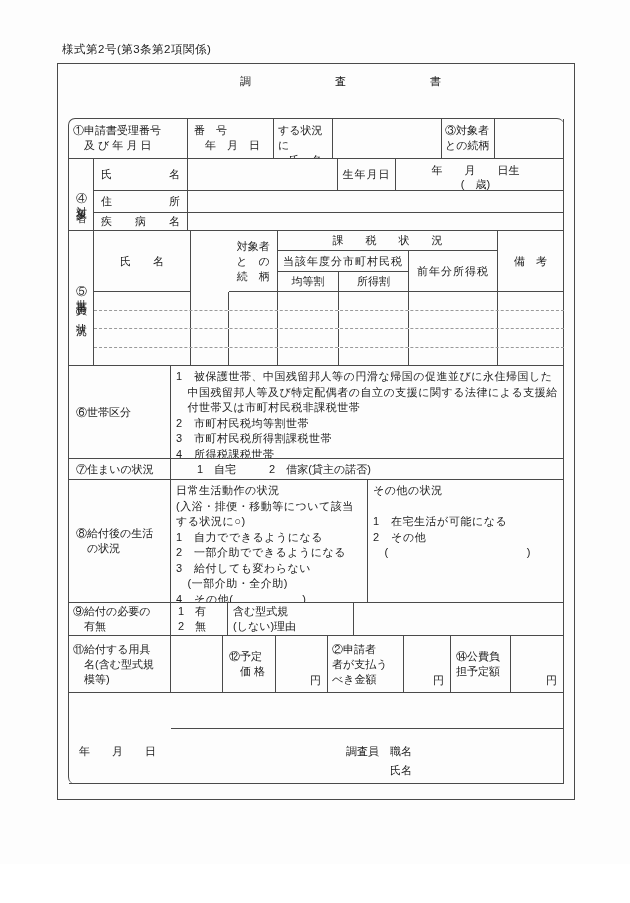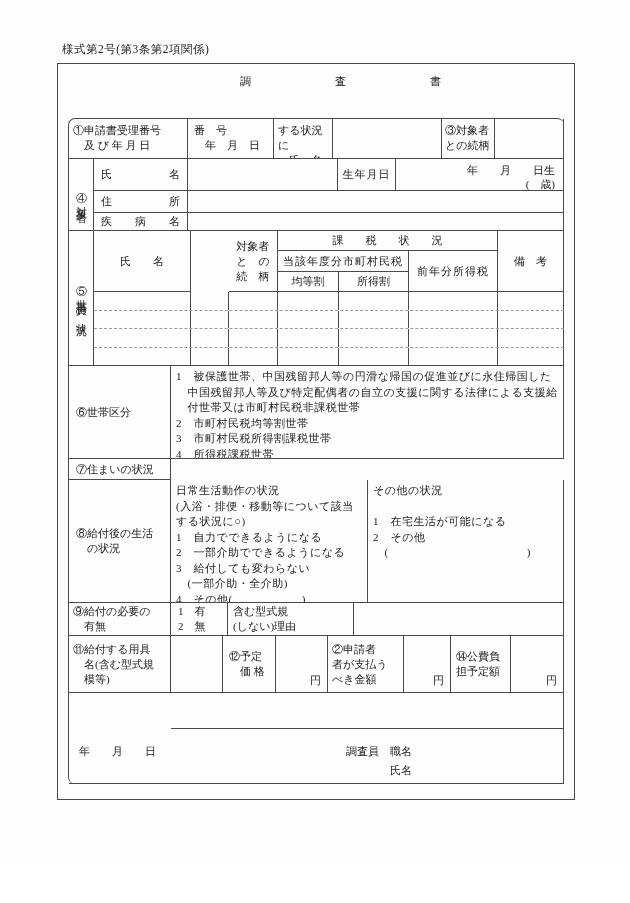--- a/index.html
+++ b/index.html
@@ -1,37 +1,37 @@
 <!DOCTYPE html>
 <html><head>
 <meta charset="utf-8">
 <style>
   :root { --bc:#4a4a4a; --ink:#1c1c1c; }
   * { margin:0; padding:0; }
   body { background:#ffffff; }
   .page {
     position:relative; width:630px; height:864px; background:#fdfdfd;
-    font-family:Liberation Serif, serif; color:var(--ink);
+    font-family:Liberation Sans, sans-serif; color:var(--ink);
   }
   .form-code { position:absolute; left:62px; top:42px; font-size:11.5px; letter-spacing:0.5px; }
   .outer-frame { position:absolute; left:57px; top:63px; width:518px; height:737px;
     border:1px solid var(--bc); box-sizing:border-box; }
   .doc-title { position:absolute; left:240px; top:74px; font-size:11px; letter-spacing:84px; white-space:nowrap; }
   .form-table { position:absolute; left:68px; top:118px; width:495px; height:665px;
     border-top:1px solid var(--bc); border-left:1px solid var(--bc); box-sizing:content-box;border-radius:7px; }
   .cell { position:absolute; box-sizing:border-box; overflow:hidden;
     border-right:1px solid var(--bc); border-bottom:1px solid var(--bc);
     font-size:11px; line-height:15px; white-space:pre-line; padding:4px 4px 0 4px; }
-  .ctr { display:flex; align-items:center; justify-content:center; text-align:left; padding:0; }
+  .ctr { display:flex; align-items:center; justify-content:center; text-align:right; padding:0; }
   .vc  { display:flex; flex-direction:column; justify-content:center; padding-top:0; }
   .vtx { writing-mode:vertical-rl; text-orientation:upright; display:flex;
          align-items:center; justify-content:center; padding:0; letter-spacing:3px; }
   .jlabel { text-align:justify; text-align-last:justify; white-space:normal; padding:0 7px; }
   .yen { display:flex; align-items:flex-end; justify-content:flex-end; padding:0 6px 4px 0; }
-  .rt  { text-align:right; padding:4px 8px 0 0; line-height:14px; }
+  .rt  { text-align:center; padding:4px 8px 0 0; line-height:14px; }
   .ls  { letter-spacing:0.5px; line-height:15.5px; }
   .dgrid { position:absolute; display:flex; flex-direction:column; box-sizing:border-box;
            border-bottom:1px solid var(--bc); }
   .drow { flex:1; display:flex; border-bottom:1px dashed #9a9a9a; }
   .drow:last-child { border-bottom:none; }
   .dcell { box-sizing:border-box; border-right:1px solid var(--bc); height:100%; }
   .fnote { position:absolute; font-size:11px; line-height:18.5px; white-space:pre-line; }
 </style>
 </head>
 <body>
@@ -121,20 +121,21 @@
 
     <div class="cell vc" style="left:0;top:247px;width:102px;height:93px;padding-left:7px">⑥世帯区分</div>
     <div class="cell ls" style="left:102px;top:247px;width:393px;height:93px;padding:3px 0 0 5px">1　被保護世帯、中国残留邦人等の円滑な帰国の促進並びに永住帰国した
 　中国残留邦人等及び特定配偶者の自立の支援に関する法律による支援給
 　付世帯又は市町村民税非課税世帯
 2　市町村民税均等割世帯
 3　市町村民税所得割課税世帯
 4　所得税課税世帯</div>
 
     <div class="cell vc" style="left:0;top:340px;width:102px;height:21px;padding-left:7px">⑦住まいの状況</div>
+    <div class="cell vc" style="left:102px;top:340px;width:393px;height:21px;padding-left:26px">1　自宅　　　2　借家(貸主の諾否)</div>
 
     <div class="cell vc" style="left:0;top:361px;width:102px;height:123px;padding-left:7px">⑧給付後の生活
 　の状況</div>
     <div class="cell ls" style="left:102px;top:361px;width:197px;height:123px;padding:3px 0 0 5px">日常生活動作の状況
 (入浴・排便・移動等について該当
 する状況に○)
 1　自力でできるようになる
 2　一部介助でできるようになる
 3　給付しても変わらない
 　(一部介助・全介助)

